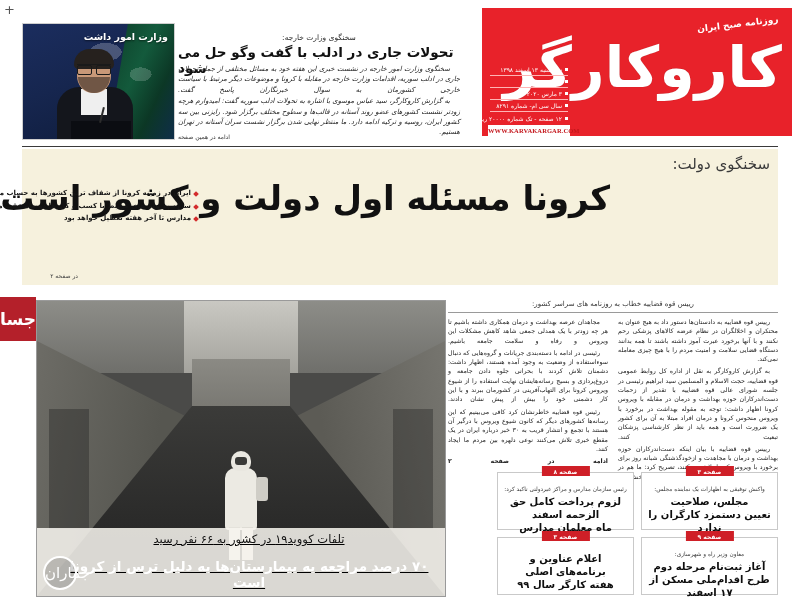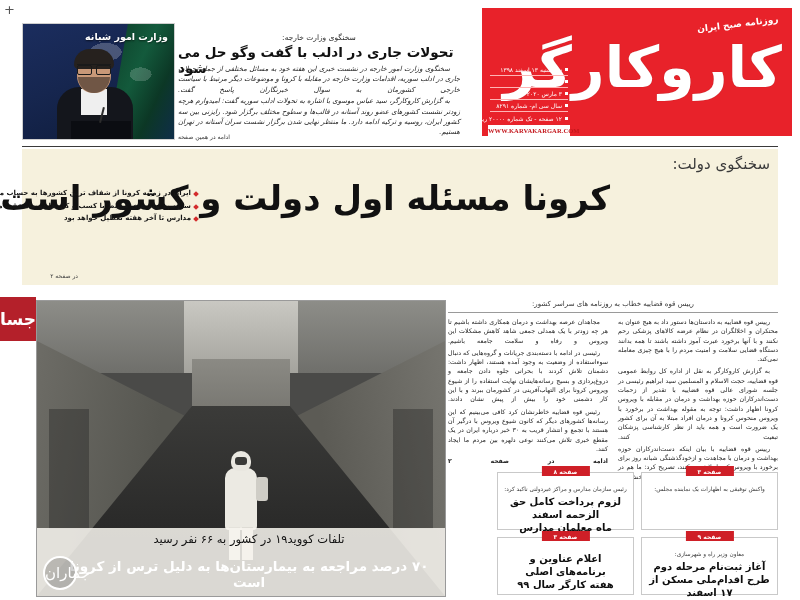--- a/index.html
+++ b/index.html
@@ -269,20 +269,21 @@
   .mp-legL { position: absolute; left: 11px; top: 76px; width: 11px; height: 34px; background: #e4e2db; }
   .mp-legR { position: absolute; right: 11px; top: 76px; width: 11px; height: 34px; background: #dedcd5; }
   .mp-bootL { position: absolute; left: 8px; bottom: 0; width: 16px; height: 9px; background: #1d1d1c; border-radius: 3px; }
   .mp-bootR { position: absolute; right: 8px; bottom: 0; width: 16px; height: 9px; background: #1d1d1c; border-radius: 3px; }
   .mp-tank { position: absolute; right: -4px; top: 26px; width: 12px; height: 24px; background: #cfcdc6; border-radius: 3px; }
 
   .mp-caption-wrap {
     position: absolute; left: 0; bottom: 0; width: 100%;
     background: rgba(248,246,240,.86);
     padding: 4px 8px 6px 24px;
+    text-decoration: underline;
   }
   .mp-cap1 { font-size: 11.5px; color: #121212; text-align: center; font-weight: normal; }
   .mp-cap2 { font-size: 13.5px; color: #ffffff; text-align: center; font-weight: bold; margin-top: 12px; }
 
   
   .watermark {
     position: absolute; left: 6px; bottom: 6px;
     display: flex; align-items: center; gap: 5px; direction: ltr;
   }
   .wm-seal {
@@ -361,21 +362,21 @@
         <span class="mh-bullet"></span>
         <span class="d-txt">۱۲ صفحه - تک شماره ۲۰۰۰۰ ریال</span>
       </div>
     </div>
     <div class="mh-url">WWW.KARVAKARGAR.COM</div>
   </div>
 
   <div class="top-photo">
     <div class="tp-flagfold"></div>
     <div class="tp-map"></div>
-    <div class="tp-maptext">وزارت امور شبانه</div>
+    <div class="tp-maptext">وزارت امور داشت</div>
     <div class="tp-person">
       <div class="tp-suit"></div>
       <div class="tp-shirt"></div>
       <div class="tp-head"></div>
       <div class="tp-beard"></div>
       <div class="tp-hair"></div>
       <div class="tp-glasses"></div>
       <div class="tp-podium"></div>
       <div class="tp-mic"></div>
     </div>
@@ -458,20 +459,21 @@
         <div class="rc-cont">ادامه در صفحه ۲</div>
       </div>
     </div>
   </div>
 
   <div class="teasers">
 
     <div class="teaser">
       <div class="teaser-badge">صفحه ۳</div>
       <div class="teaser-kicker">واکنش توفیقی به اظهارات یک نماینده مجلس:</div>
+      <div class="teaser-title">مجلس، صلاحیت<br>تعیین دستمزد کارگران را ندارد</div>
     </div>
 
     <div class="teaser">
       <div class="teaser-badge">صفحه ۸</div>
       <div class="teaser-kicker">رئیس سازمان مدارس و مراکز غیردولتی تاکید کرد:</div>
       <div class="teaser-title">لزوم پرداخت کامل حق الزحمه اسفند<br>ماه معلمان مدارس غیردولتی</div>
     </div>
 
     <div class="teaser">
       <div class="teaser-badge">صفحه ۹</div>

